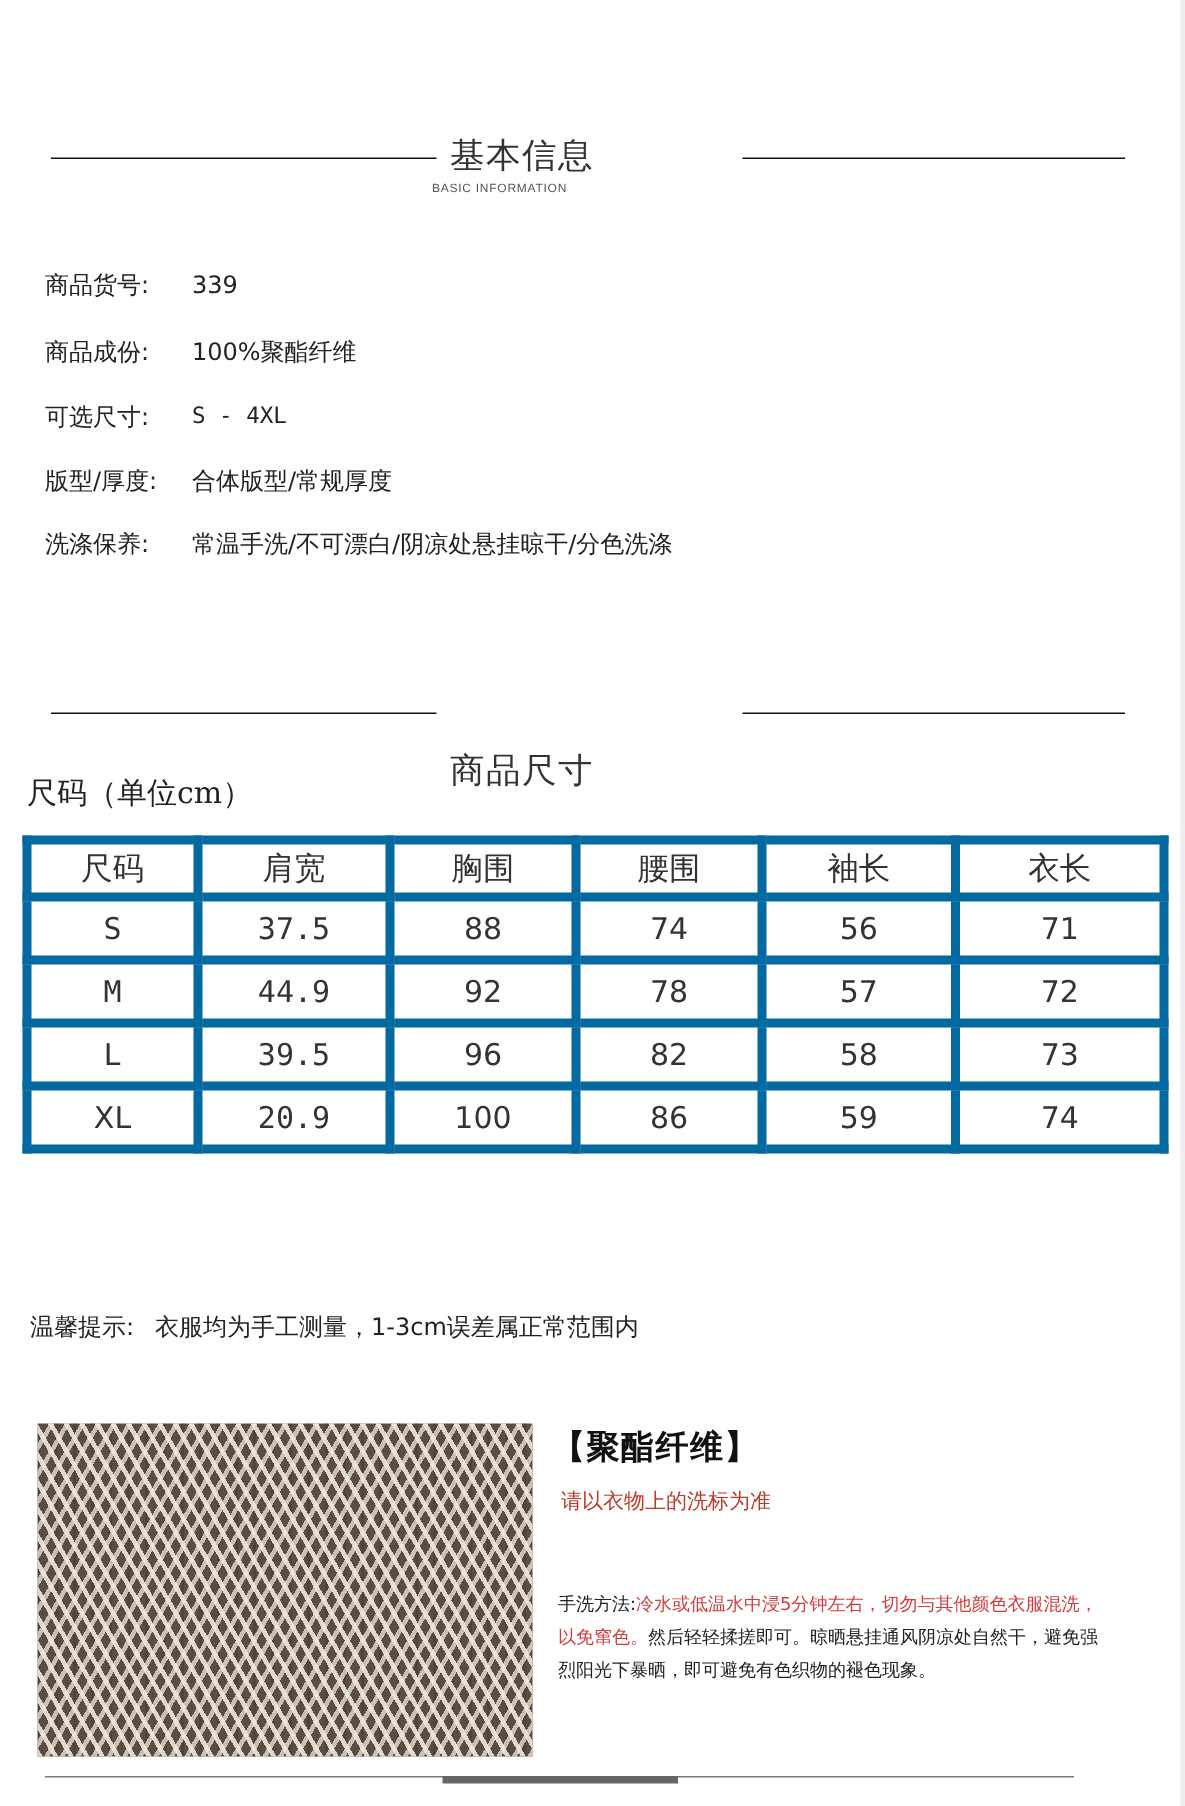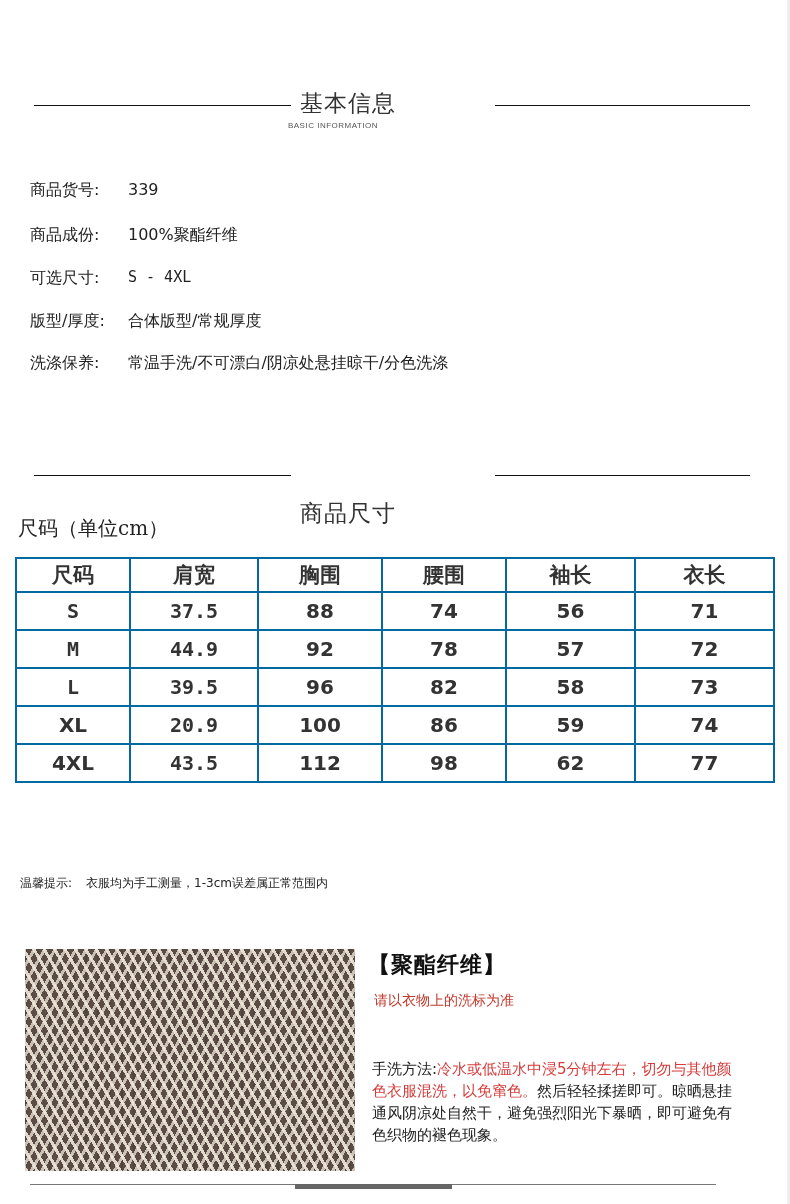--- a/index.html
+++ b/index.html
@@ -25,41 +25,41 @@
   .info-row .v.mono { font-family: "DejaVu Sans Mono", monospace; font-size: 15px; }
   .unit-label {
     position: absolute; left: 18px; top: 515px; font-family: "DejaVu Serif", serif;
     font-size: 20px; color: #222;
   }
   table.size {
     position: absolute; left: 15px; top: 557px; width: 758px;
     border-collapse: collapse; table-layout: fixed;
   }
   table.size th, table.size td {
-    border: 2px solid #0369a1; text-align: center; padding: 0;
-    color: #333; font-weight: bold;
+    border: 6px solid #0369a1; text-align: center; padding: 0;
+    color: #333; font-weight: normal;
   }
   table.size th { height: 32px; font-size: 21px; }
   table.size td { height: 36px; font-size: 20px; }
   table.size td.mono { font-family: "DejaVu Sans Mono", monospace; }
-  .tip { position: absolute; left: 20px; top: 875px; font-size: 12px; color: #222; white-space: nowrap; }
+  .tip { position: absolute; left: 20px; top: 875px; font-size: 16px; color: #222; white-space: nowrap; }
   .tip .v { margin-left: 14px; }
   .fabric {
     position: absolute; left: 25px; top: 949px; width: 330px; height: 222px;
     background-color: #5b4d45;
     background-image:
       repeating-linear-gradient(60deg, rgba(240,232,218,0.9) 0 3px, transparent 3px 9px),
       repeating-linear-gradient(-60deg, rgba(240,232,218,0.75) 0 3px, transparent 3px 9px),
       repeating-linear-gradient(90deg, rgba(60,50,45,0.35) 0 2px, transparent 2px 12px);
   }
   .fiber-title { position: absolute; left: 368px; top: 950px; font-size: 22px; font-weight: bold; color: #111; letter-spacing: 1px; }
   .fiber-sub { position: absolute; left: 374px; top: 992px; font-size: 14px; color: #c0392b; }
   .wash {
     position: absolute; left: 372px; top: 1058px; width: 360px;
-    font-size: 15px; line-height: 22px; color: #222;
+    font-size: 12px; line-height: 22px; color: #222;
   }
   .wash .red { color: #d43c3c; }
   .bottom-line { position: absolute; left: 30px; top: 1184px; width: 686px; height: 1px; background: #777; }
   .bottom-bar { position: absolute; left: 295px; top: 1184px; width: 157px; height: 5px; background: #666; }
   .right-edge { position: absolute; left: 787px; top: 0; width: 3px; height: 1204px; background: #eeeeee; }
 </style>
 </head>
 <body>
 
 <div class="section-head" style="top:88px;">
@@ -145,28 +145,20 @@
       <td>73</td>
     </tr>
     <tr>
       <td>XL</td>
       <td class="mono">20.9</td>
       <td>100</td>
       <td>86</td>
       <td>59</td>
       <td>74</td>
     </tr>
-    <tr>
-      <td>4XL</td>
-      <td class="mono">43.5</td>
-      <td>112</td>
-      <td>98</td>
-      <td>62</td>
-      <td>77</td>
-    </tr>
   </tbody>
 </table>
 
 <div class="tip">
   <span>温馨提示:</span><span class="v">衣服均为手工测量，1-3cm误差属正常范围内</span>
 </div>
 
 <div class="fabric"></div>
 <div class="fiber-title">【聚酯纤维】</div>
 <div class="fiber-sub">请以衣物上的洗标为准</div>

